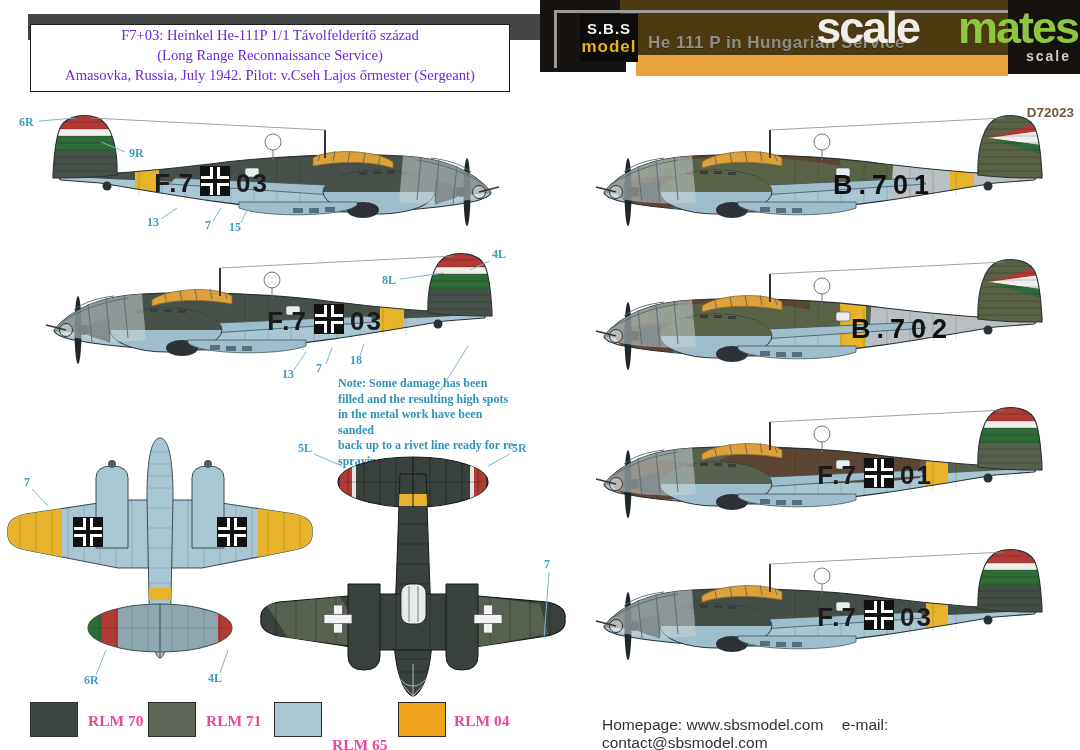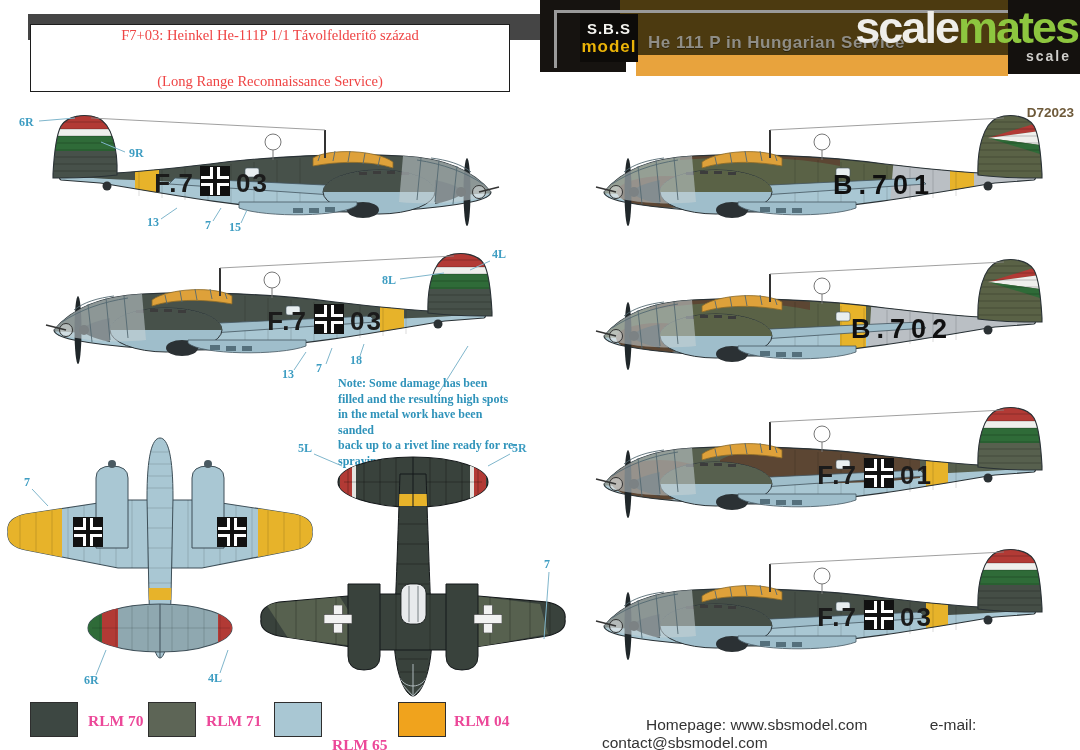--- a/index.html
+++ b/index.html
@@ -4,39 +4,39 @@
 <style>
   html,body{margin:0;padding:0;background:#ffffff;}
   #page{position:relative;width:1080px;height:750px;background:#ffffff;overflow:hidden;
         font-family:"Liberation Serif",serif;}
   .abs{position:absolute;}
 
   
   #grey-strip{left:28px;top:14px;width:520px;height:26px;background:#454545;}
   #title-box{left:30px;top:24px;width:478px;height:66px;background:#ffffff;
              border:1.6px solid #1c1c1c;display:flex;flex-direction:column;
-             justify-content:space-between;text-align:center;color:#ef4444;}
+             justify-content:flex-start;text-align:center;color:#6d28d9;}
   #title-box div{font-size:14.6px;line-height:1.38;}
   #hdr-black{left:540px;top:0;width:86px;height:72px;background:#161310;}
   #hdr-brown{left:620px;top:0;width:390px;height:56px;background:#4c3a10;}
   #hdr-gold{left:636px;top:55px;width:372px;height:21px;background:#e8a33d;}
   #hdr-frame-top{left:554px;top:10px;width:460px;height:3px;background:#9a9a9a;}
   #hdr-frame-left{left:554px;top:10px;width:3px;height:58px;background:#9a9a9a;}
   #sbs-box{left:580px;top:14px;width:58px;height:48px;background:#0d0b09;color:#f5f4f0;
            text-align:center;font-family:"Liberation Sans",sans-serif;}
   #sbs-box .t{font-size:15px;font-weight:bold;letter-spacing:1px;margin-top:6px;}
   #sbs-box .b{font-size:17px;font-weight:bold;letter-spacing:1px;color:#eab308;}
   #banner-title{left:648px;top:33px;width:360px;color:#8f8d86;
                 font-family:"Liberation Sans",sans-serif;font-size:17px;font-weight:bold;
                 letter-spacing:.5px;text-shadow:0 1px 0 rgba(0,0,0,.4);}
   #sm-blackbox{left:1008px;top:0;width:72px;height:74px;background:#14110e;}
   #sm-logo{right:2px;top:2px;font-family:"Liberation Sans",sans-serif;font-weight:bold;
            font-size:45px;letter-spacing:-2px;white-space:nowrap;}
   #sm-logo .p1{color:#efeeea;}
-  #sm-logo .p2{color:#8dc63f;}
+  #sm-logo .p2{color:#8dc63f;margin-left:39px;}
   #sm-tag{left:1026px;top:48px;color:#cfcecb;font-family:"Liberation Sans",sans-serif;
           font-weight:bold;font-size:14px;letter-spacing:2px;}
   #product-code{left:1014px;top:80px;width:60px;text-align:right;color:#6e5a3a;
                 font-family:"Liberation Sans",sans-serif;font-weight:bold;font-size:13.5px;margin-top:25px;}
 
   
   svg{overflow:visible;}
   .low{fill:#a9c7d3;}
   .up{fill:var(--up,#47514a);}
   .outline{fill:none;stroke:#2a3236;stroke-width:1.1;}
@@ -62,21 +62,21 @@
   .chip{position:absolute;top:702px;width:46px;height:33px;border:1px solid #2e2e2e;}
   .chip0{left:30px;background:#3d4742;}
   .chip1{left:148px;background:#5d6556;}
   .chip2{left:274px;background:#a9c7d3;}
   .chip3{left:398px;background:#f0a31d;}
   .chip-label{position:absolute;top:712px;color:#ec4899;font-weight:bold;font-size:15.5px;}
   .lbl0{left:88px;}.lbl1{left:206px;}.lbl2{left:332px;margin-top:24px;}.lbl3{left:454px;}
 
   #footer{left:602px;top:716px;width:470px;color:#333333;
           font-family:"Liberation Sans",sans-serif;font-size:15.5px;}
-  #footer span{margin-right:14px;margin-left:44px;}
+  #footer span{margin-right:14px;}
 </style>
 </head>
 <body>
 
 <div id="page">
 
   <svg width="0" height="0" style="position:absolute" aria-hidden="true">
     <defs>
       <path id="fuseP" d="M14,84 C32,62 62,50 102,48 C160,45 235,48 295,56 C345,62 385,65 405,66 L444,68 C446,69 446,71 444,72 L405,75 C360,82 280,98 195,103 C130,106 70,101 34,94 C20,91 14,88 14,84 Z"></path>
       <path id="finP" d="M388,67 C387,42 393,16 407,10 C421,5 438,8 444,18 C449,27 451,48 452,66 L452,70 L444,70 C430,70 404,69 388,67 Z"></path>
@@ -143,20 +143,21 @@
           <path class="ribs" d="M388,14 H452 M388,21 H452 M388,28 H452 M388,35 H452 M388,42 H452 M388,49 H452 M388,56 H452 M388,63 H452"></path>
         </g>
       </g>
     </defs>
   </svg>
 
   <div class="abs" id="grey-strip"></div>
   <div class="abs" id="title-box">
     <div>F7+03: Heinkel He-111P 1/1 Távolfelderítő század</div>
     <div>(Long Range Reconnaissance Service)</div>
+    <div>Amasovka, Russia, July 1942. Pilot: v.Cseh Lajos őrmester (Sergeant)</div>
   </div>
 
   <div class="abs" id="hdr-black"></div>
   <div class="abs" id="hdr-brown"></div>
   <div class="abs" id="hdr-gold"></div>
   <div class="abs" id="hdr-frame-top"></div>
   <div class="abs" id="hdr-frame-left"></div>
   <div class="abs" id="sbs-box">
     <div class="t">S.B.S</div>
     <div class="b">model</div>

